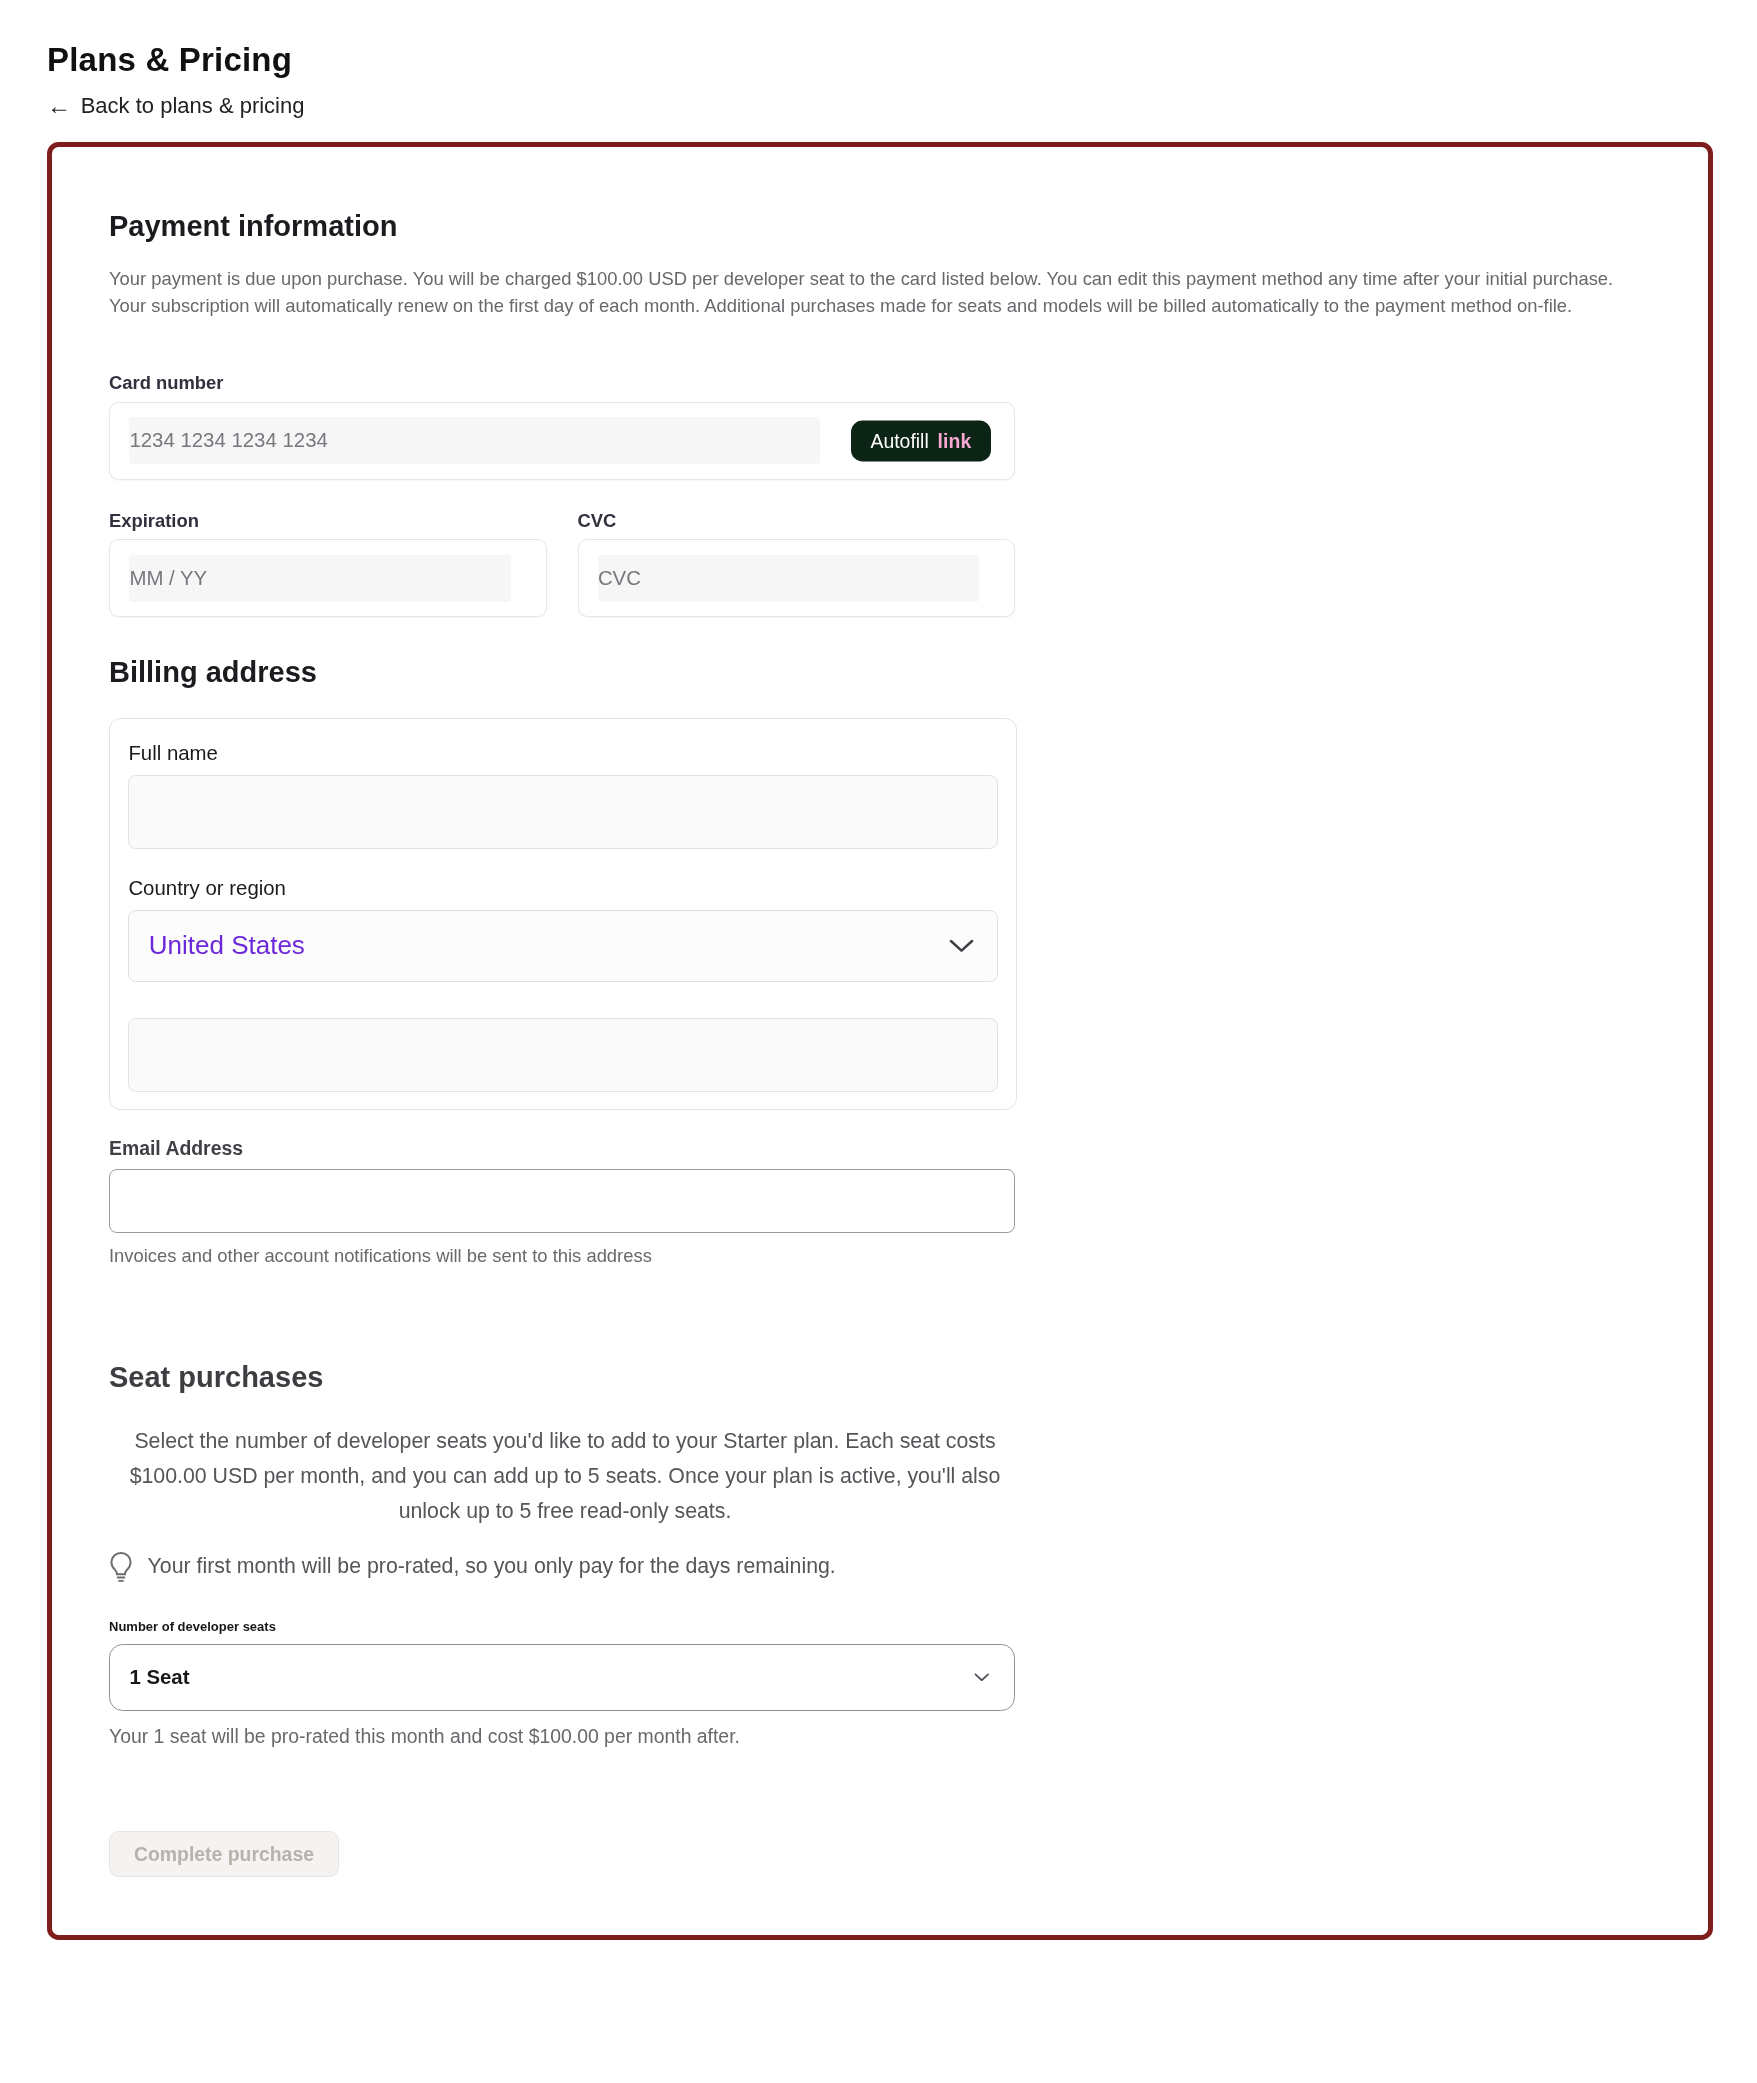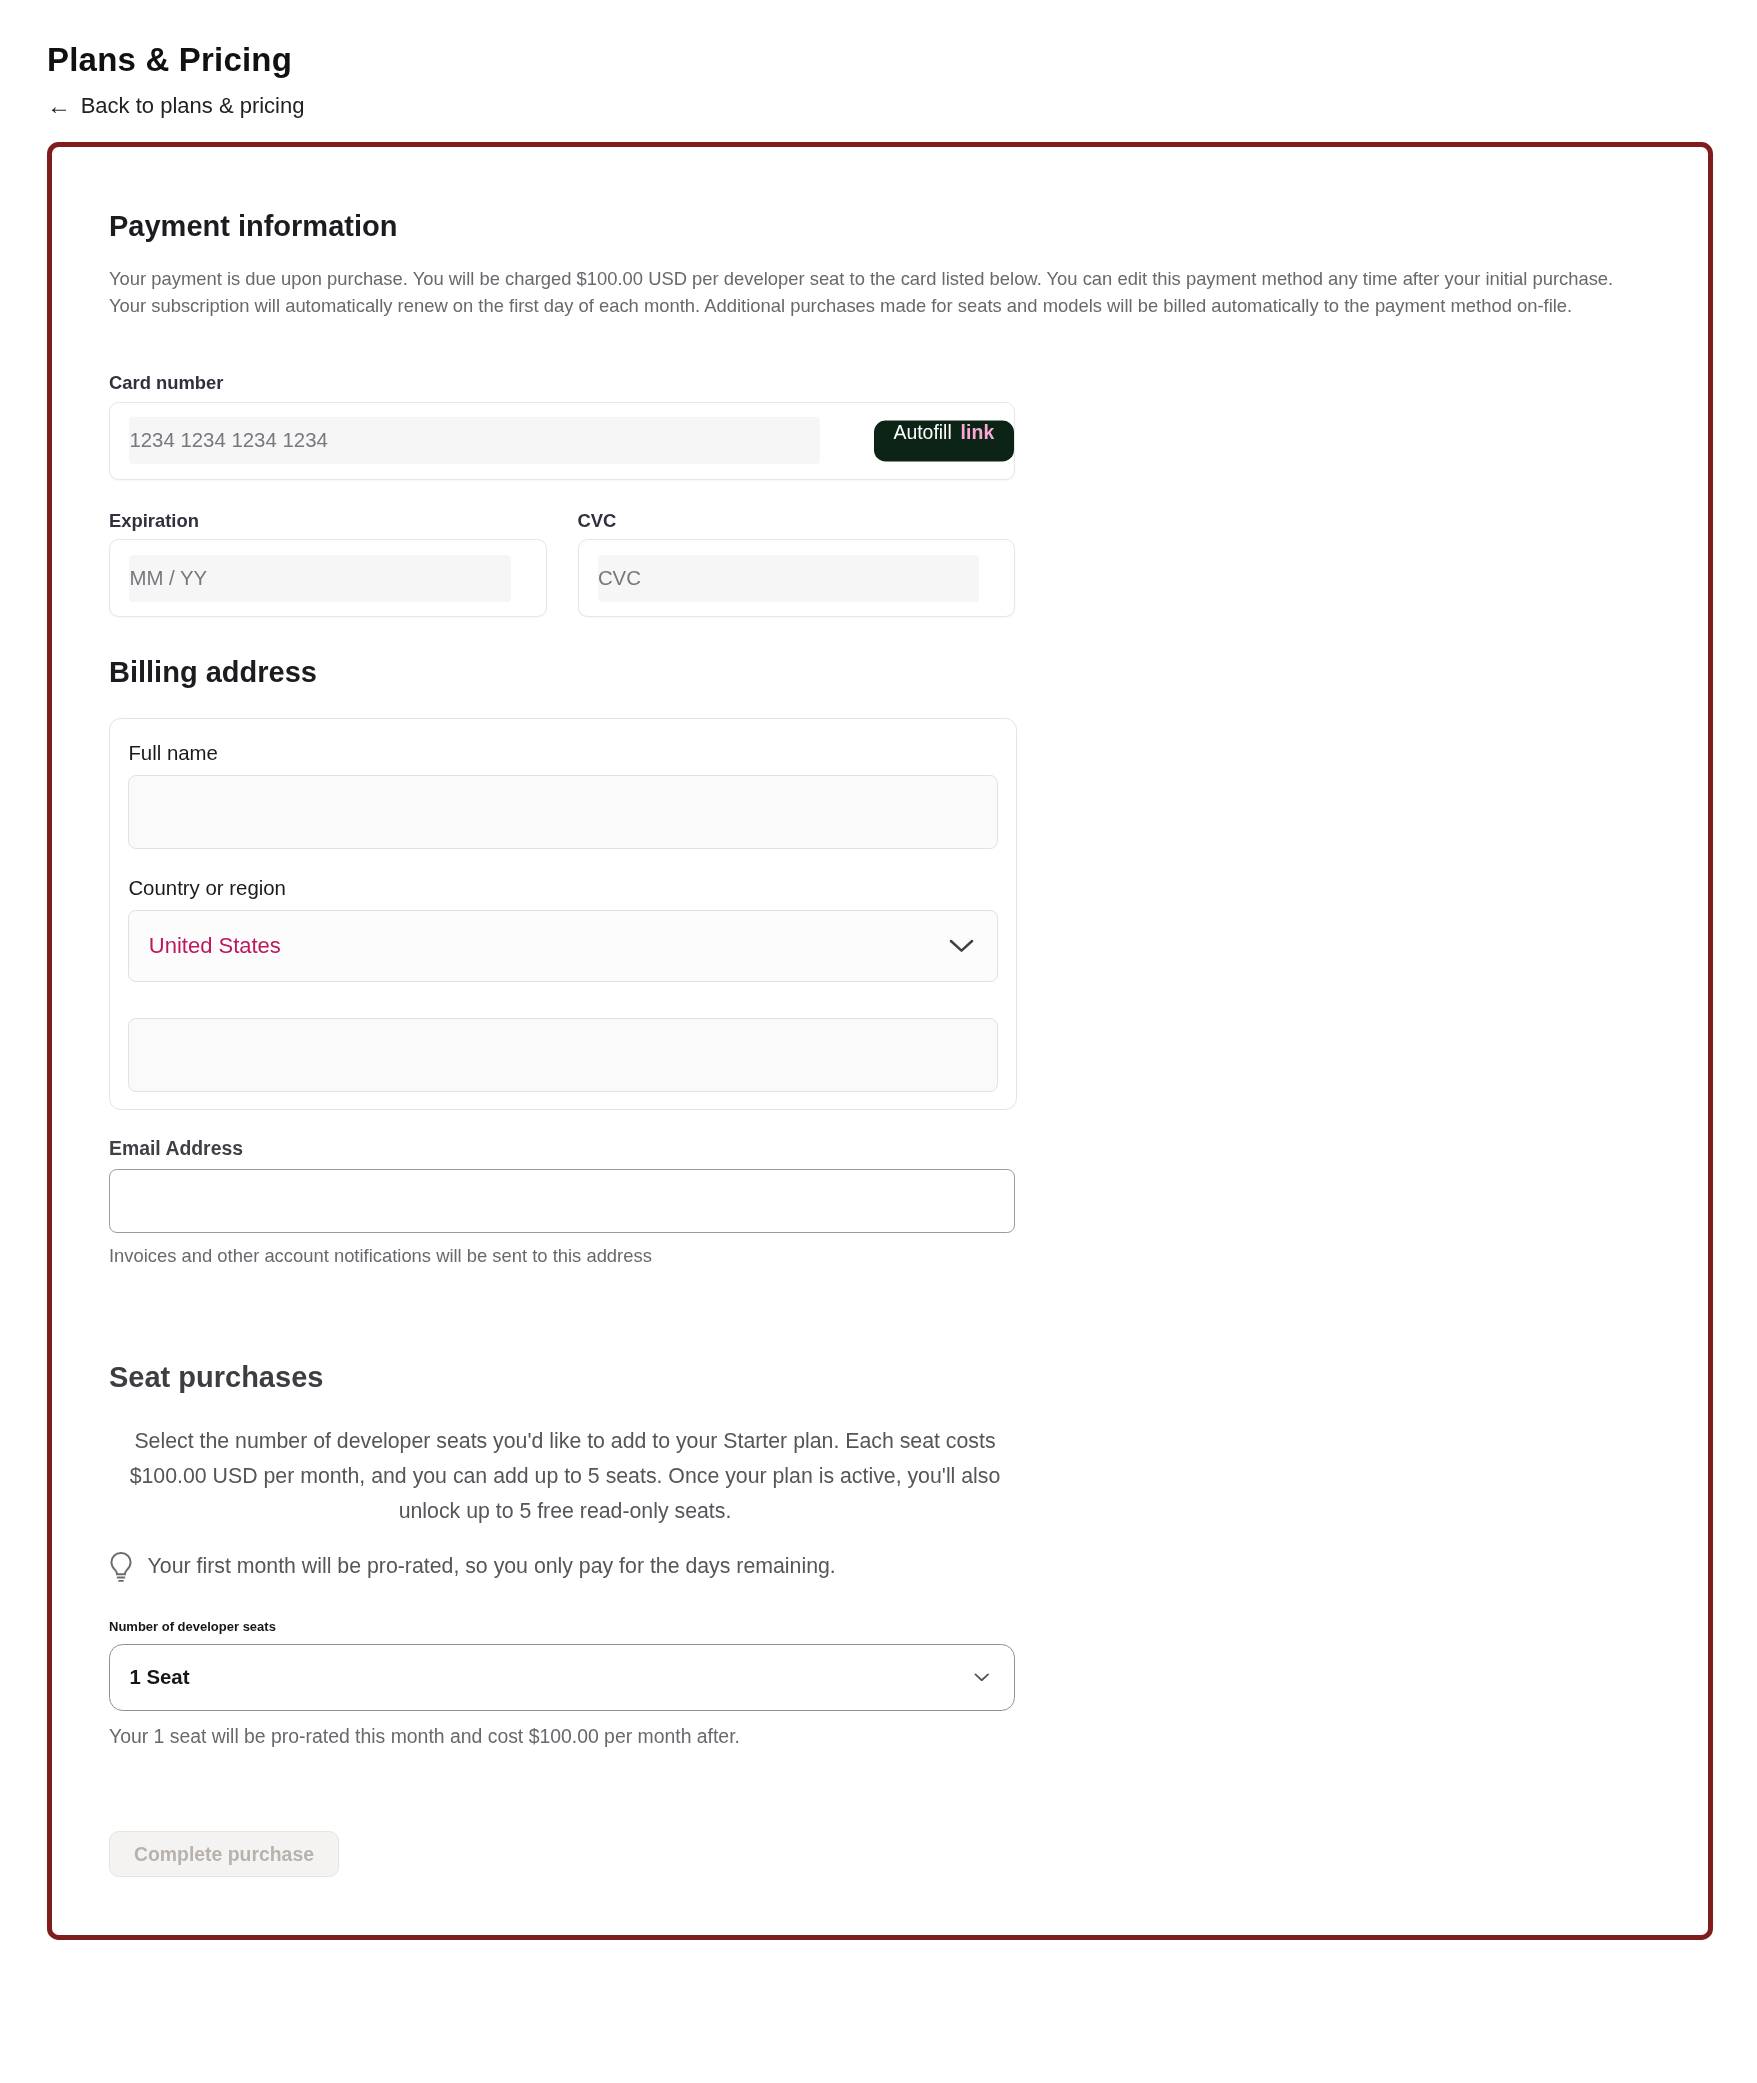--- a/index.html
+++ b/index.html
@@ -48,24 +48,24 @@
     background: transparent; border: none; outline: none;
     padding: 0 0 0 19.4px; font-size: 20.4px; color: #30313d;
     font-family: inherit;
   }
   .stripe-input input::placeholder { color: #77777e; }
 
   .row2 { display: flex; gap: 31px; margin-top: 29px; }
   .row2 .half { flex: 1; }
 
   .autofill-btn {
-    position: absolute; right: 0; top: 50%; transform: translateY(-50%);
+    position: absolute; right: 23px; top: 50%; transform: translateY(-50%);
     height: 41px; padding: 0 19.4px; border: none; cursor: pointer;
     background: #0c2415; border-radius: 11.6px;
-    display: flex; align-items: flex-start; gap: 8.7px;
+    display: flex; align-items: center; gap: 8.7px;
     font-family: inherit;
   }
   .autofill-text { color: #ffffff; font-size: 19.4px; font-weight: 500; }
   .autofill-brand { color: #f9a8d4; font-size: 19.4px; font-weight: 700; letter-spacing: 0.2px; }
 
   .mt-billing { margin-top: 38px; }
   .billing-box {
     margin-top: 28px; width: 908px;
     border: 1px solid #e3e3e6; border-radius: 11.6px;
     padding: 22px 18.4px 17.5px 18.4px;
@@ -76,21 +76,21 @@
     margin-top: 8.7px; width: 100%; height: 74px;
     background: #fafafa; border: 1px solid #e2e2e5; border-radius: 7.8px;
     font-size: 20.4px; padding: 0 17.5px; color: #1b1b1f; font-family: inherit; outline: none;
   }
   .select-box {
     margin-top: 8.7px; width: 100%; height: 72px;
     background: #fcfcfd; border: 1px solid #e0e0e3; border-radius: 7.8px;
     display: flex; align-items: center; justify-content: space-between;
     padding: 0 23px 0 19.4px; cursor: pointer;
   }
-  .select-value { font-size: 22px; color: #be185d; }
+  .select-value { font-size: 26px; color: #6d28d9; }
 
   .email-label { margin-top: 27px; font-size: 19.4px; font-weight: 600; color: #3f3f46; }
   .email-input {
     margin-top: 8.7px; width: 906px; height: 64px; display: block;
     background: #fff; border: 1px solid #9b9b9b; border-radius: 7.8px;
     font-size: 20.4px; padding: 0 17.5px; color: #1b1b1f; font-family: inherit; outline: none;
   }
   .email-help { margin-top: 12.6px; font-size: 18.4px; color: #68686d; }
 
   .seats-h2 { margin-top: 93px; color: #3d3d42; }

